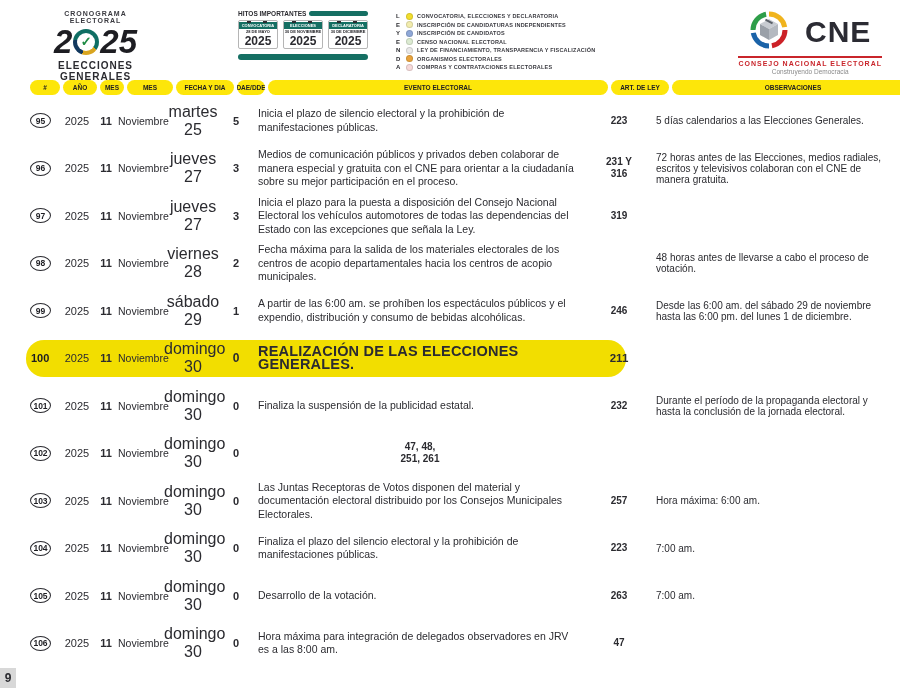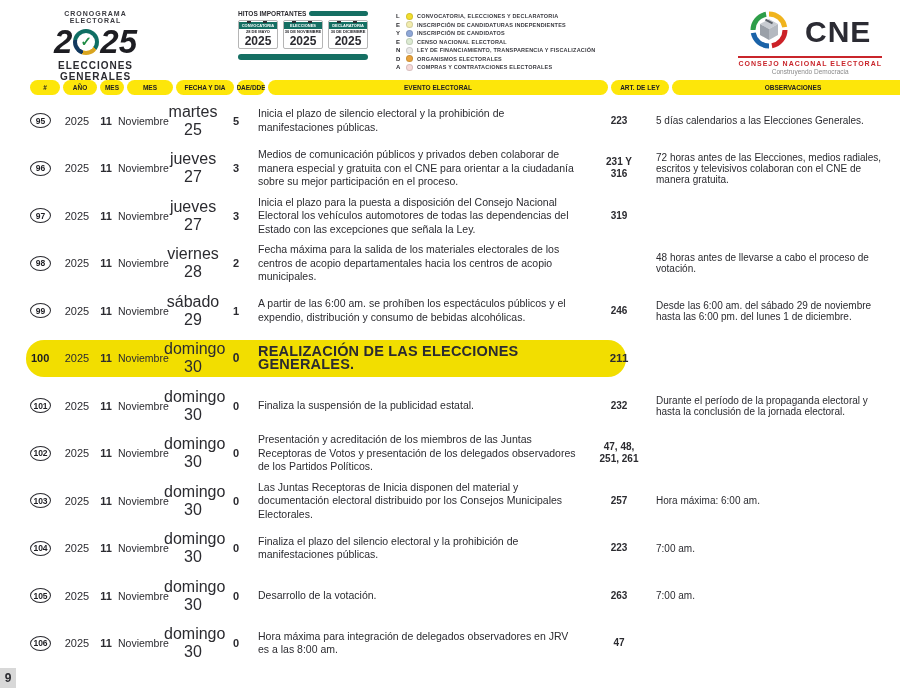--- a/index.html
+++ b/index.html
@@ -311,35 +311,34 @@
 
   <div class="trow">
     <span class="c-num">
             <span class="numcircle">102</span>
           </span>
     <span class="c-ano">2025</span>
     <span class="c-mesn">11</span>
     <span class="c-mes">Noviembre</span>
     <span class="c-fecha">domingo 30</span>
     <span class="c-dae">0</span>
-    <span class="c-evento">Presentación y acreditación de los miembros de las Juntas Receptoras de Votos y presentación de los delegados observadores de los Partidos Políticos.</span>
     <span class="c-art">47, 48,
 251, 261</span>
   </div>
 
   <div class="trow">
     <span class="c-num">
             <span class="numcircle">103</span>
           </span>
     <span class="c-ano">2025</span>
     <span class="c-mesn">11</span>
     <span class="c-mes">Noviembre</span>
     <span class="c-fecha">domingo 30</span>
     <span class="c-dae">0</span>
-    <span class="c-evento">Las Juntas Receptoras de Inicia disponen del material y documentación electoral distribuido por los Consejos Municipales Electorales.</span>
+    <span class="c-evento">Las Juntas Receptoras de Votos disponen del material y documentación electoral distribuido por los Consejos Municipales Electorales.</span>
     <span class="c-art">257</span>
     <span class="c-obs">Hora máxima: 6:00 am.</span>
   </div>
 
   <div class="trow">
     <span class="c-num">
             <span class="numcircle">104</span>
           </span>
     <span class="c-ano">2025</span>
     <span class="c-mesn">11</span>

